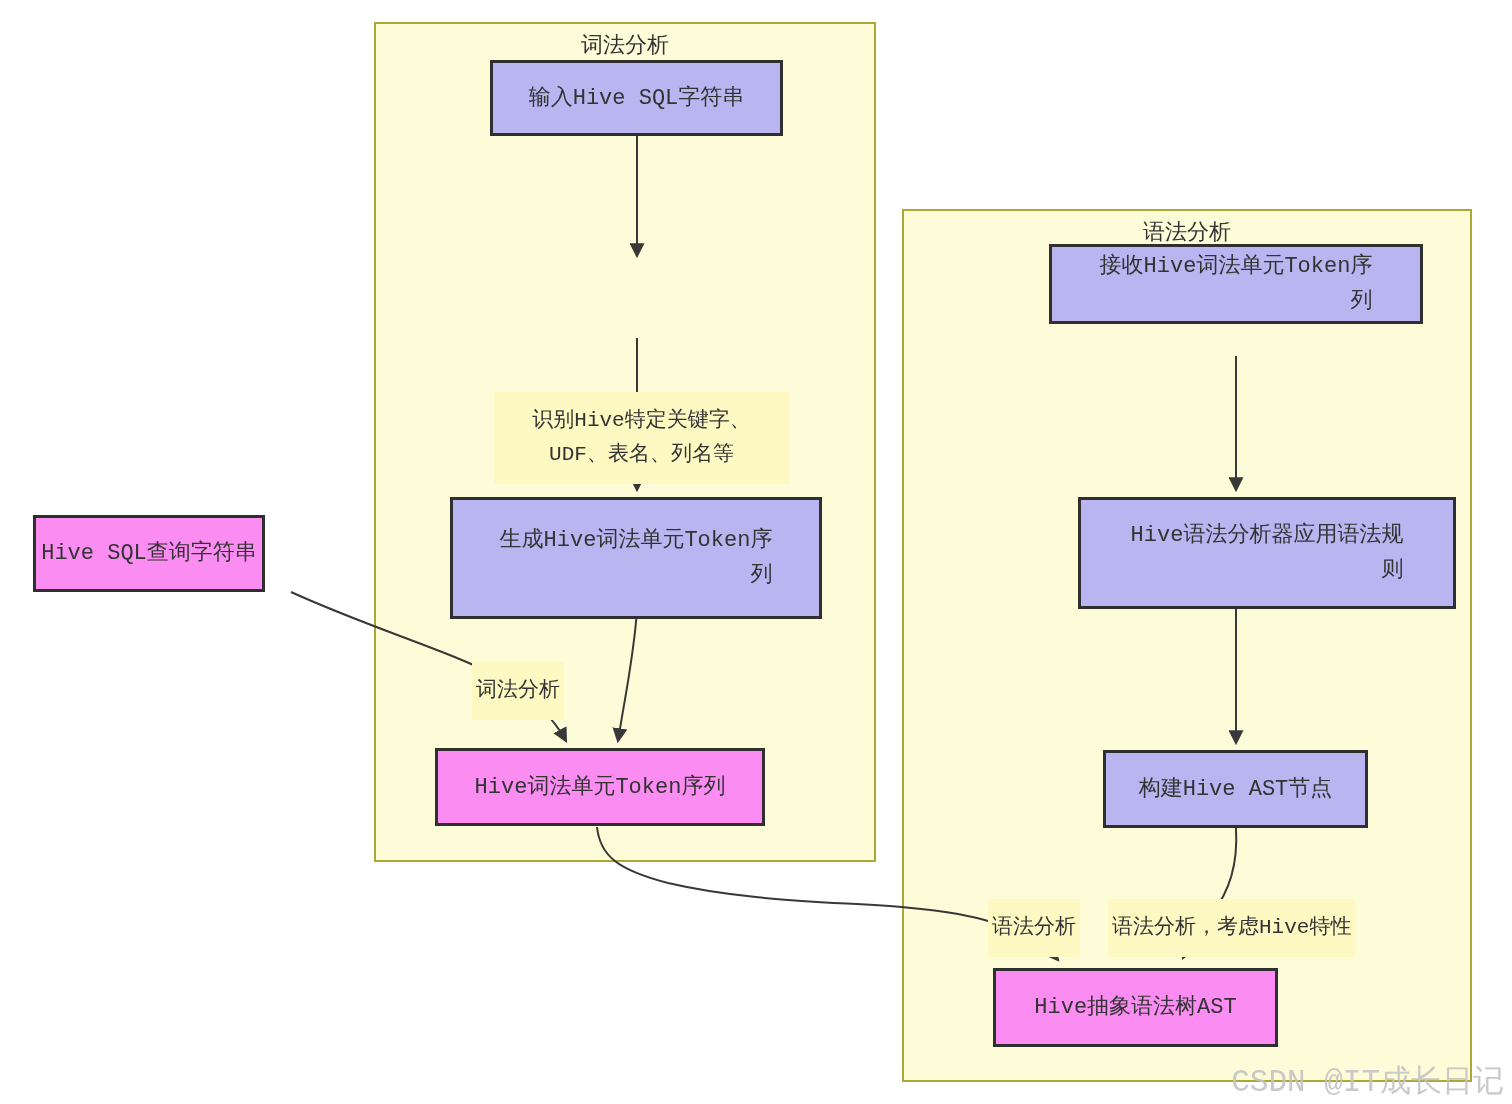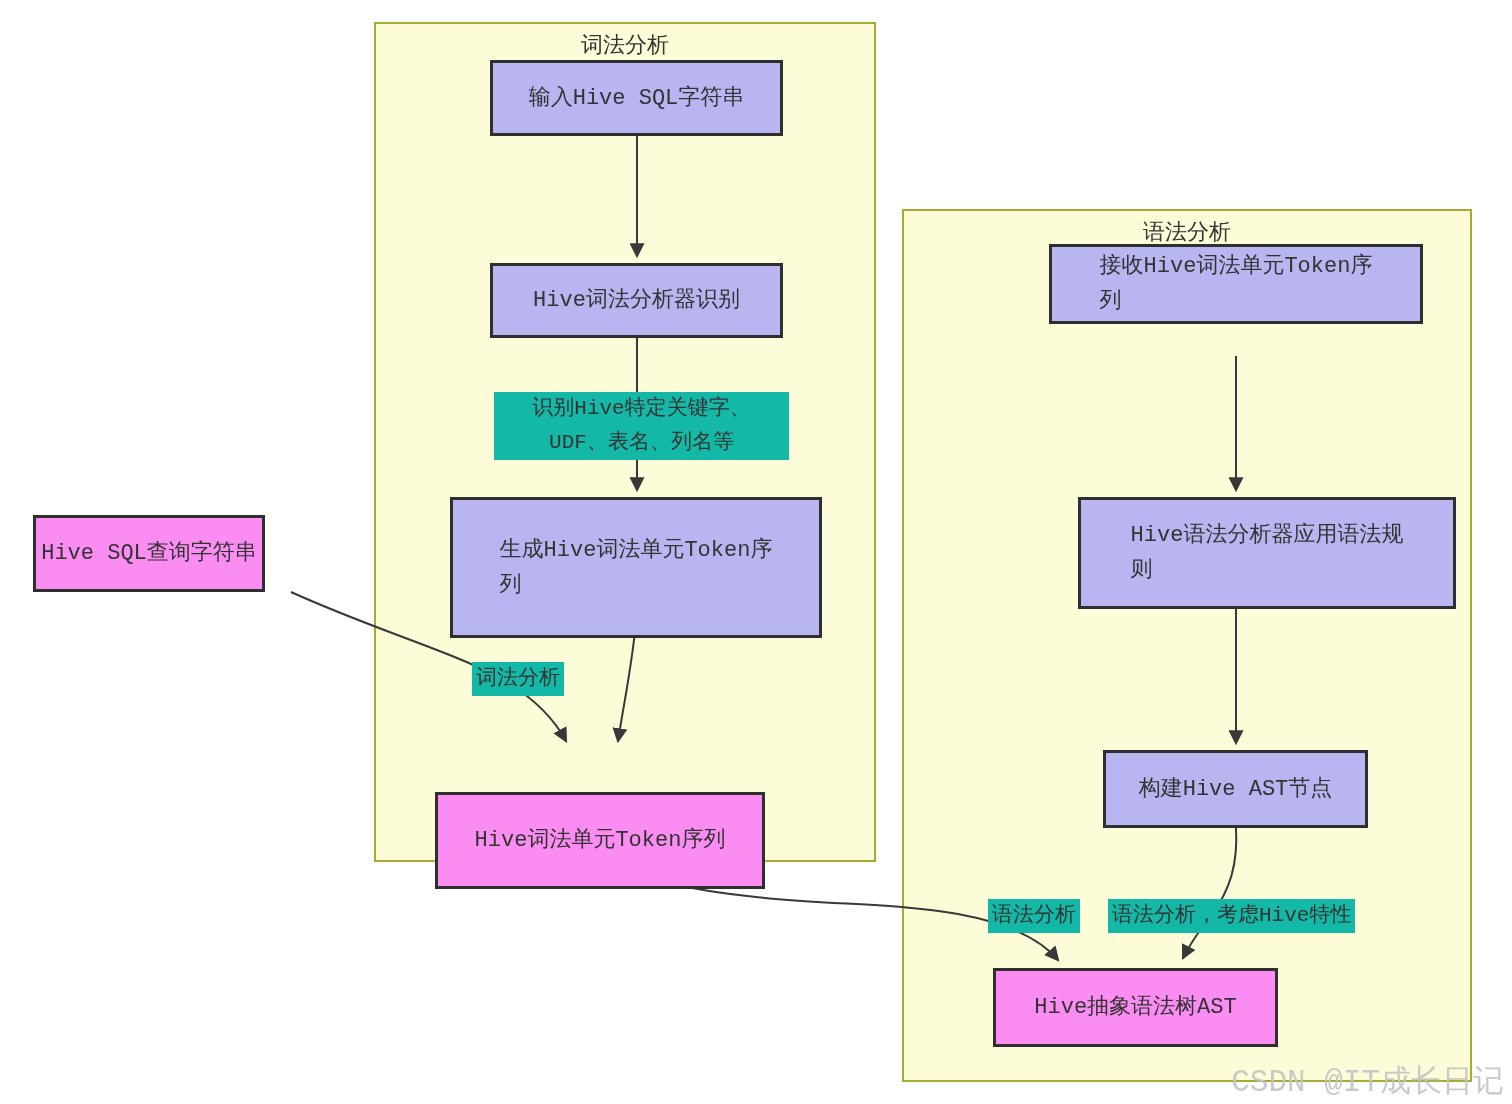--- a/index.html
+++ b/index.html
@@ -34,38 +34,38 @@
     z-index: 2;
   }
   .edges {
     position: absolute;
     inset: 0;
     z-index: 2;
     pointer-events: none;
   }
   .edge-label {
     position: absolute;
-    background: #14b8a6;
+    background: #fef9c3;
     color: #333333;
     font-size: 21px;
     line-height: 34px;
     text-align: center;
     white-space: pre-line;
     z-index: 3;
-    padding: 0 4px;
+    padding: 12px 4px;
   }
   .edge-label.nowrap { white-space: nowrap; }
   .node {
     position: absolute;
     border: 3px solid #2f2f2f;
     box-sizing: border-box;
     display: flex;
     align-items: center;
     justify-content: center;
-    text-align: left;
+    text-align: right;
     font-size: 22px;
     line-height: 35px;
     color: #333333;
     white-space: pre-line;
     z-index: 4;
   }
   .node.purple { background: #b8b5f0; }
   .node.pink   { background: #fa8cf2; }
   .watermark {
     position: absolute;
@@ -113,26 +113,25 @@
 
   <div class="edge-label nowrap" style="left:472px; top:662px;">词法分析</div>
 
 
   <div class="edge-label nowrap" style="left:988px; top:899px;">语法分析</div>
 
   <div class="edge-label nowrap" style="left:1108px; top:899px;">语法分析，考虑Hive特性</div>
 
   <div class="node purple" style="left:490px; top:60px; width:293px; height:76px;">输入Hive SQL字符串</div>
 
-  <div class="node purple" style="left:490px; top:263px; width:293px; height:75px;">Hive词法分析器识别</div>
 
-  <div class="node purple" style="left:450px; top:497px; width:372px; height:141px;">生成Hive词法单元Token序
+  <div class="node purple" style="left:450px; top:497px; width:372px; height:122px;">生成Hive词法单元Token序
 列</div>
 
-  <div class="node pink" style="left:435px; top:748px; width:330px; height:97px;margin-top:44px;">Hive词法单元Token序列</div>
+  <div class="node pink" style="left:435px; top:748px; width:330px; height:78px;">Hive词法单元Token序列</div>
 
   <div class="node pink" style="left:33px; top:515px; width:232px; height:77px;">Hive SQL查询字符串</div>
 
   <div class="node purple" style="left:1049px; top:244px; width:374px; height:80px;">接收Hive词法单元Token序
 列</div>
 
   <div class="node purple" style="left:1078px; top:497px; width:378px; height:112px;">Hive语法分析器应用语法规
 则</div>
 
   <div class="node pink" style="left:993px; top:968px; width:285px; height:79px;">Hive抽象语法树AST</div>

